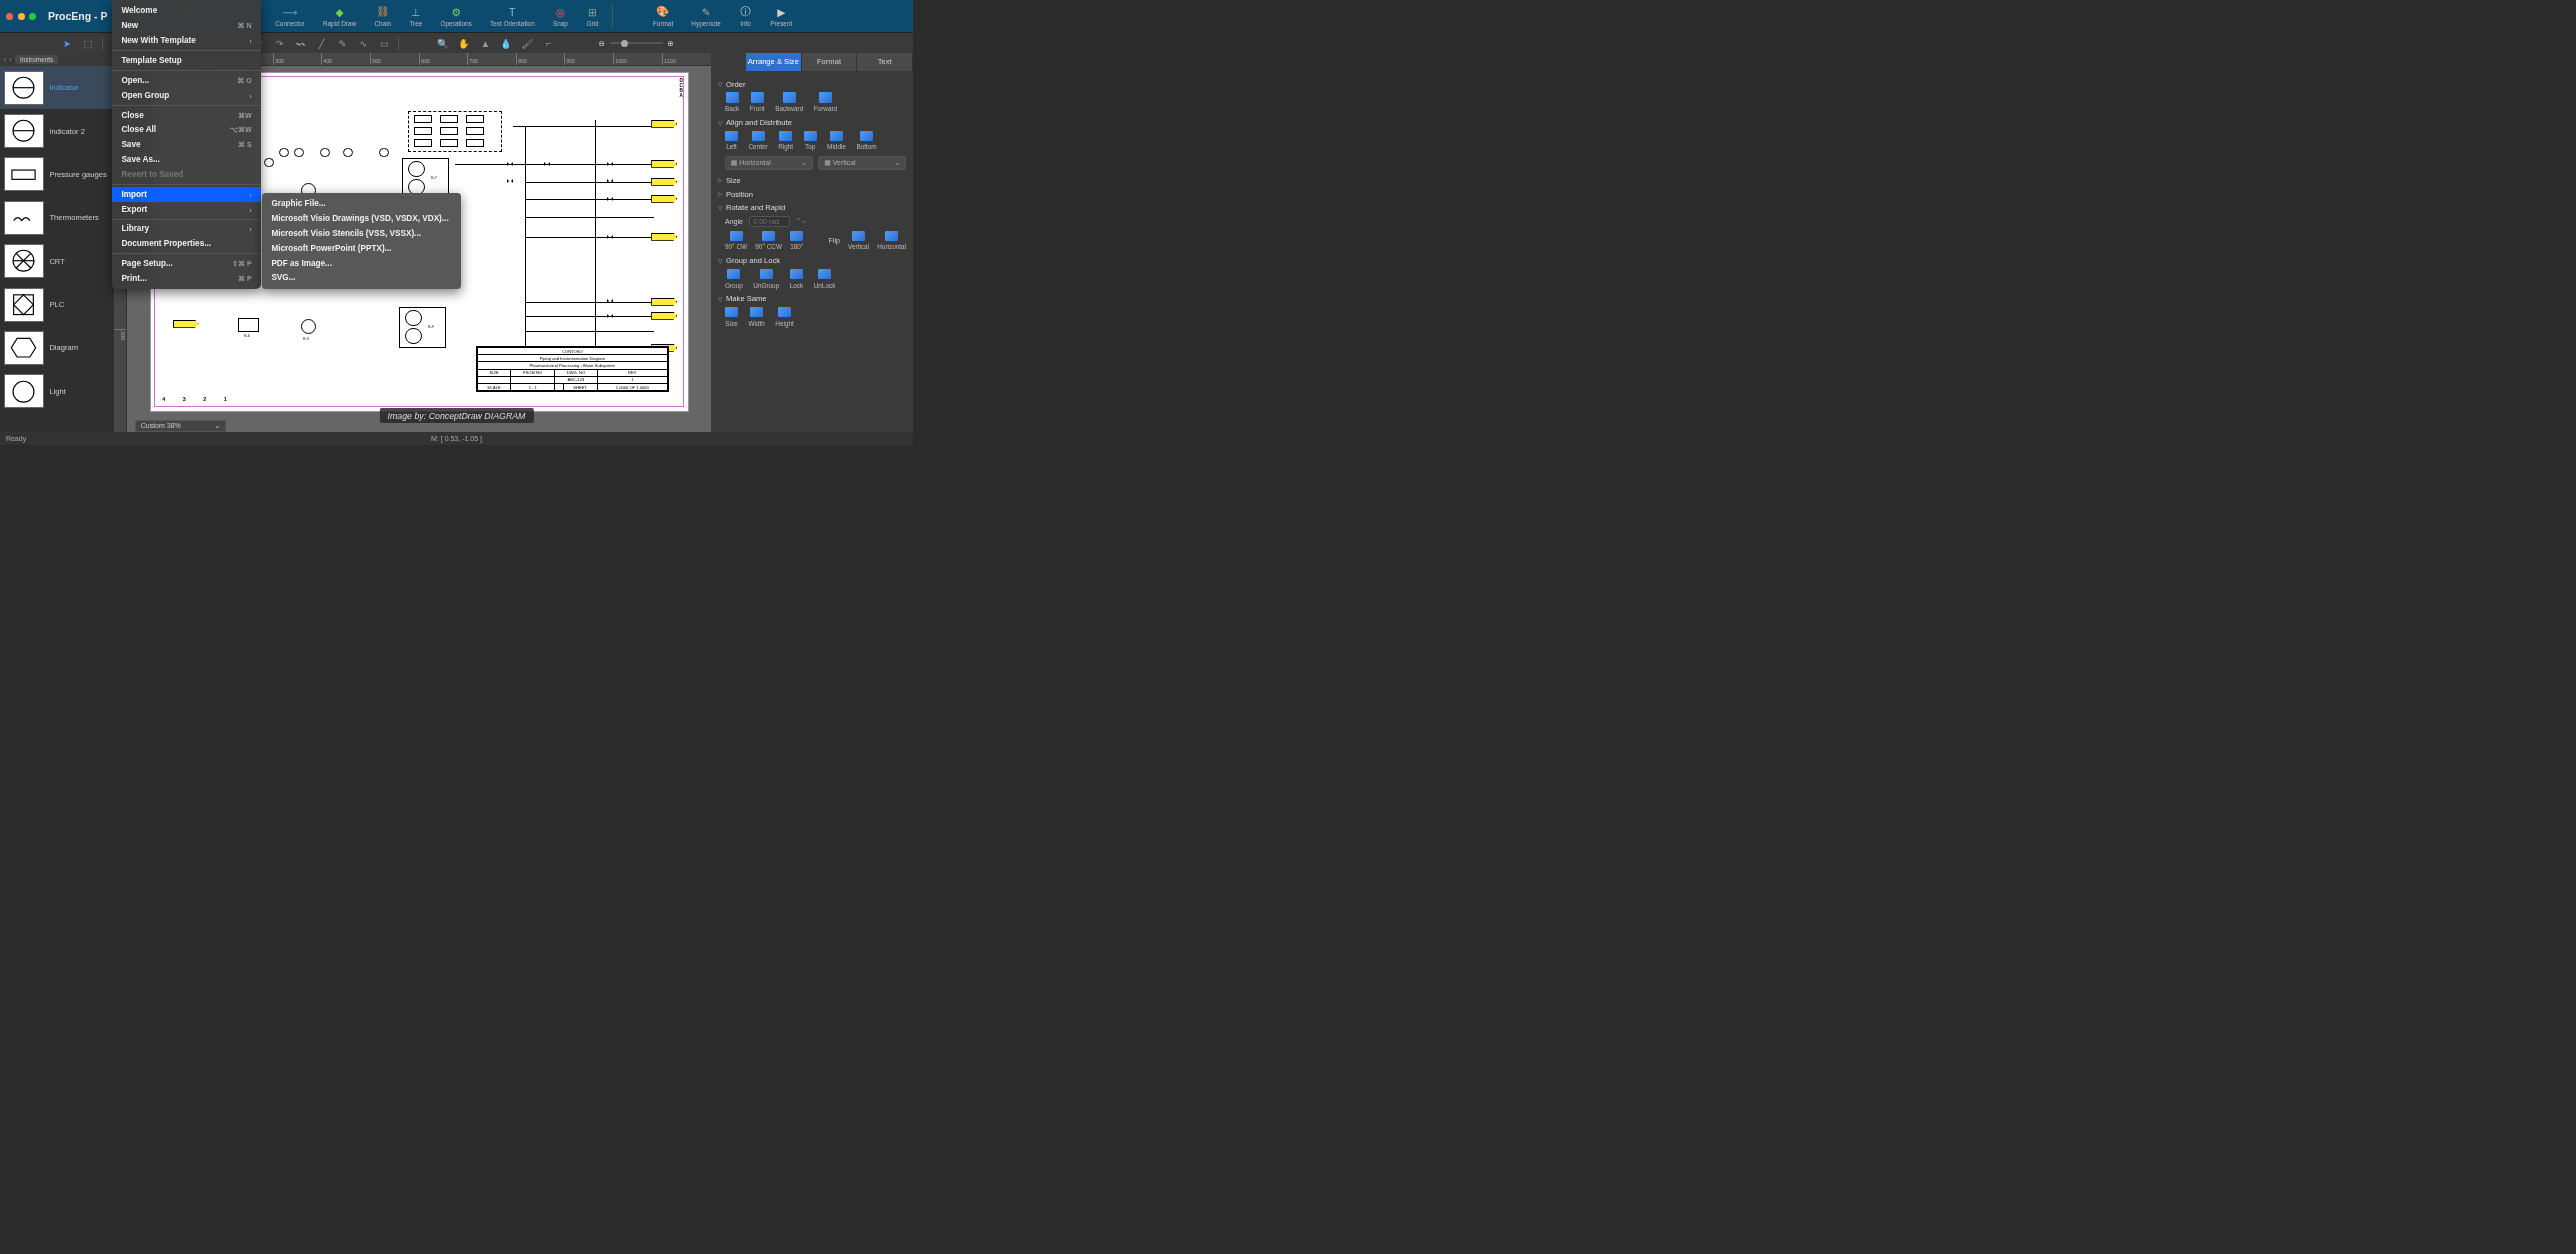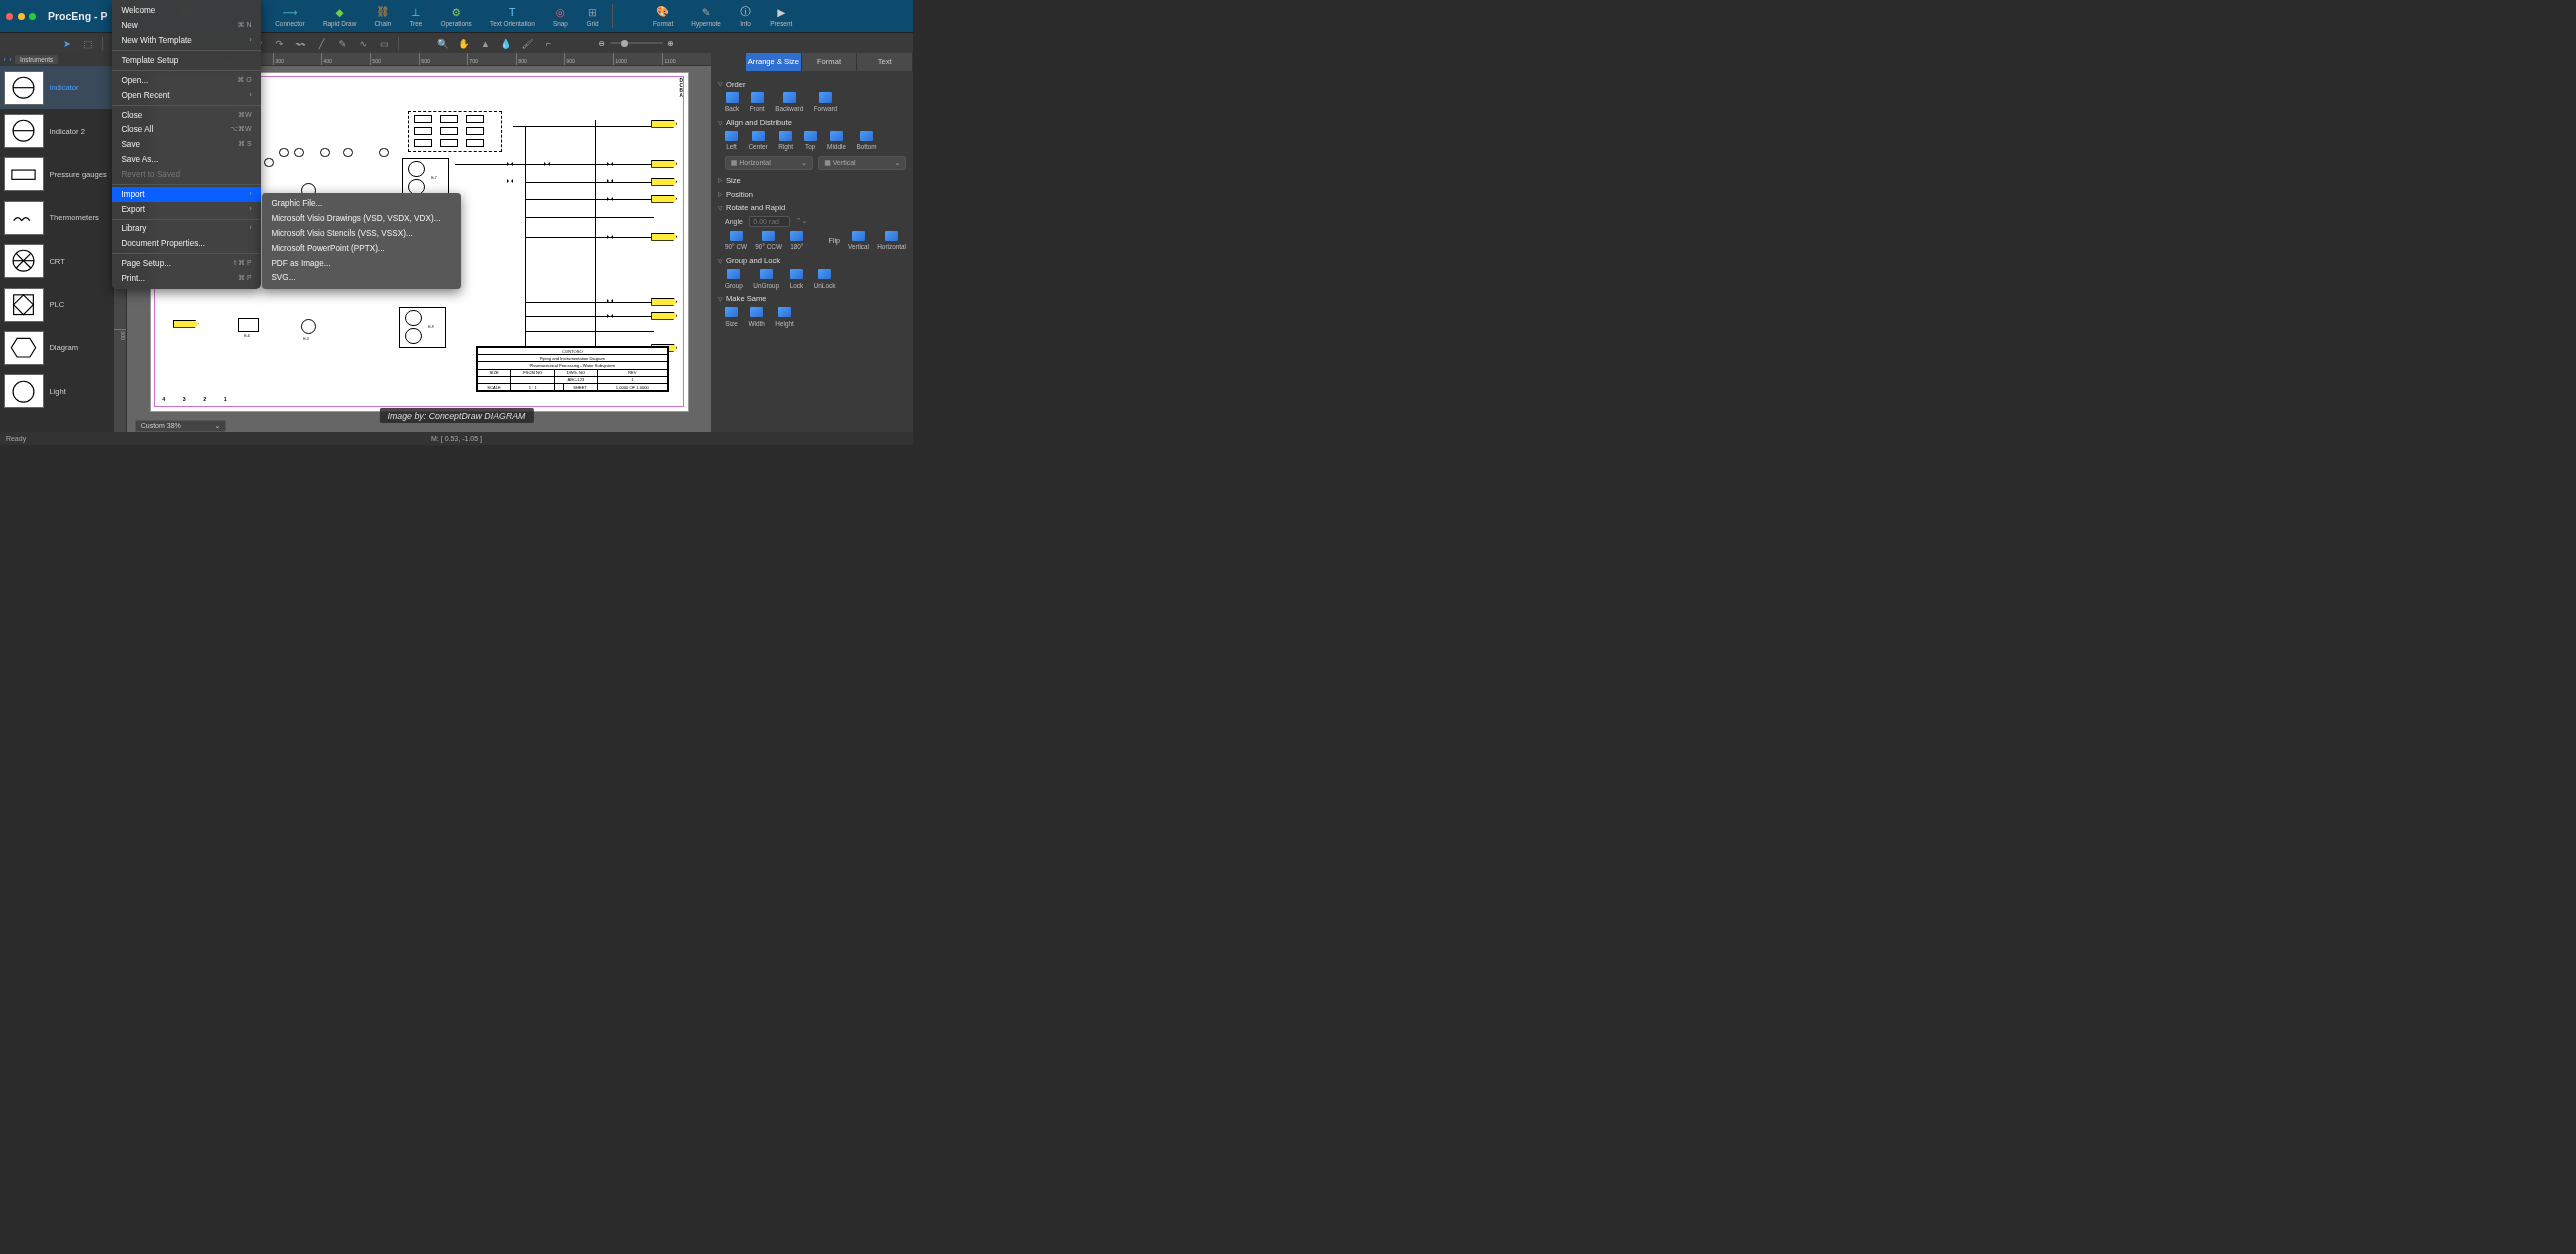--- a/index.html
+++ b/index.html
@@ -76,21 +76,21 @@
 .section-hdr .chev { font-size:5.9px; color:#999; }
 .btn-row { display:flex; gap:10.5px; flex-wrap:wrap; margin:3.5px 0 5.9px; padding-left:7px; }
 .btn-col { display:flex; flex-direction:column; align-items:center; gap:2.3px; font-size:6.4px; color:#bbb; cursor:pointer; }
 .btn-col .ico { width:13px; height:10.5px; background:linear-gradient(135deg,#4a9eff,#2f6fd0); border-radius:1.2px; }
 .inline-row { display:flex; align-items:center; gap:5.9px; margin:3.5px 0 3.5px 7px; font-size:7px; }
 .sel-box { background:#4a4a4a; border:0.6px solid #555; border-radius:2.3px; padding:1.8px 4.7px; font-size:7px; color:#aaa; flex:1; display:flex; justify-content:space-between; align-items:center; }
 .num-input { background:#333; border:0.6px solid #555; border-radius:1.8px; padding:1.2px 3.5px; width:41px; color:#888; font-size:7px; }
 
 
 .menu { position:absolute; top:0; left:112px; width:149px; background:rgba(60,60,60,0.97); border-radius:0 0 4.7px 4.7px; box-shadow:0 3.5px 11.7px rgba(0,0,0,0.5); z-index:100; padding:3.5px 0; backdrop-filter:blur(5.9px); }
-.menu-item { display:flex; justify-content:space-between; align-items:flex-start; padding:2.9px 9.4px; font-size:8.2px; color:#eee; cursor:pointer; }
+.menu-item { display:flex; justify-content:space-between; align-items:flex-end; padding:2.9px 9.4px; font-size:8.2px; color:#eee; cursor:pointer;font-weight:bold; }
 .menu-item.hl { background:#0a5fff; color:#fff; }
 .menu-item.disabled { color:#777; }
 .menu-item .short { font-size:7px; color:#999; }
 .menu-sep { height:0.6px; background:#555; margin:2.3px 0; }
 .menu-item .sub-arrow { font-size:6.4px; color:#aaa; }
 
 .submenu { position:absolute; top:193px; left:262px; width:199px; background:rgba(85,85,85,0.98); border-radius:3.5px; box-shadow:0 3.5px 11.7px rgba(0,0,0,0.5); z-index:101; padding:3.5px 0; }
 .submenu .menu-item { color:#f0f0f0; }
 
 
@@ -640,21 +640,21 @@
     <div class="menu-sep"></div>
     <div class="menu-item">
       <span>Template Setup</span>
     </div>
     <div class="menu-sep"></div>
     <div class="menu-item">
       <span>Open...</span>
       <span class="short">⌘ O</span>
     </div>
     <div class="menu-item">
-      <span>Open Recent</span>
+      <span>Open Group</span>
       <span class="sub-arrow">›</span>
     </div>
     <div class="menu-sep"></div>
     <div class="menu-item">
       <span>Close</span>
       <span class="short">⌘W</span>
     </div>
     <div class="menu-item">
       <span>Close All</span>
       <span class="short">⌥⌘W</span>

